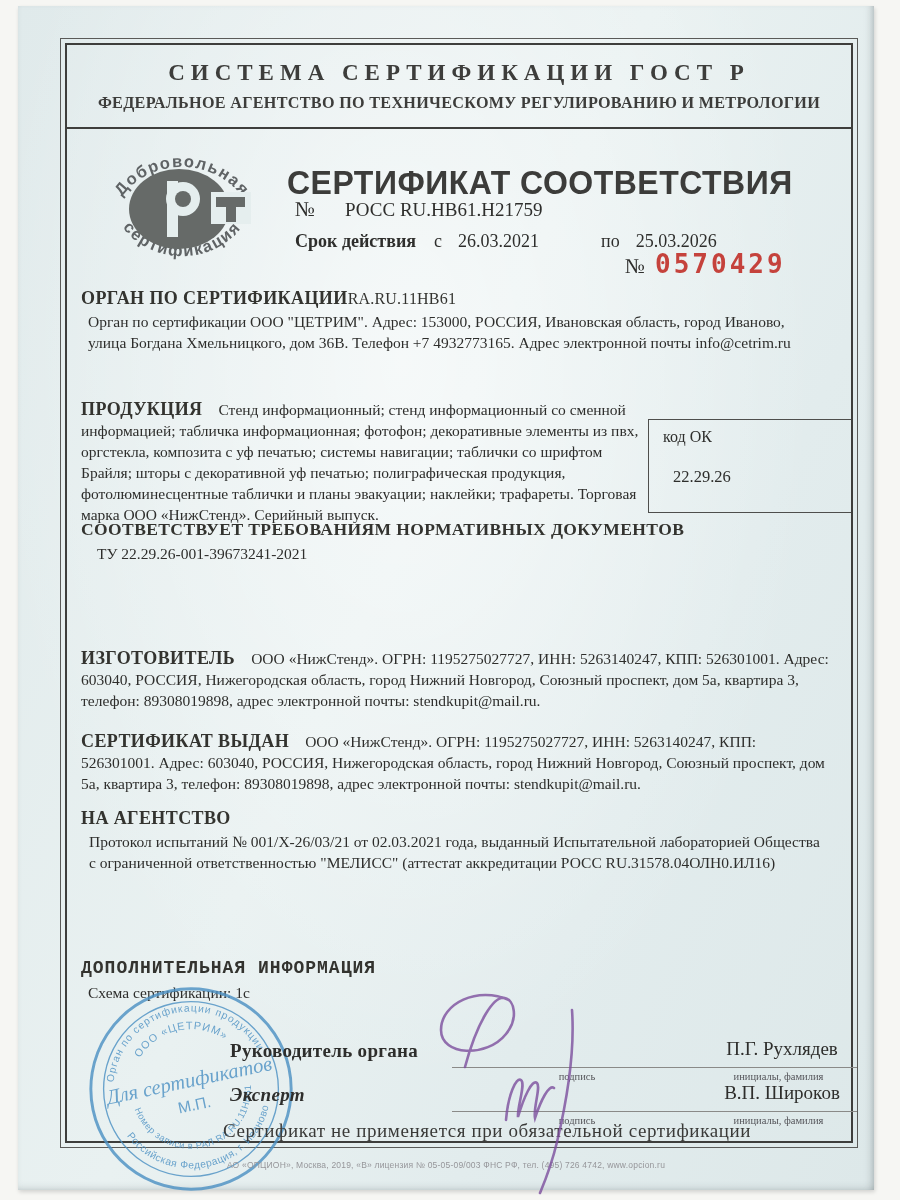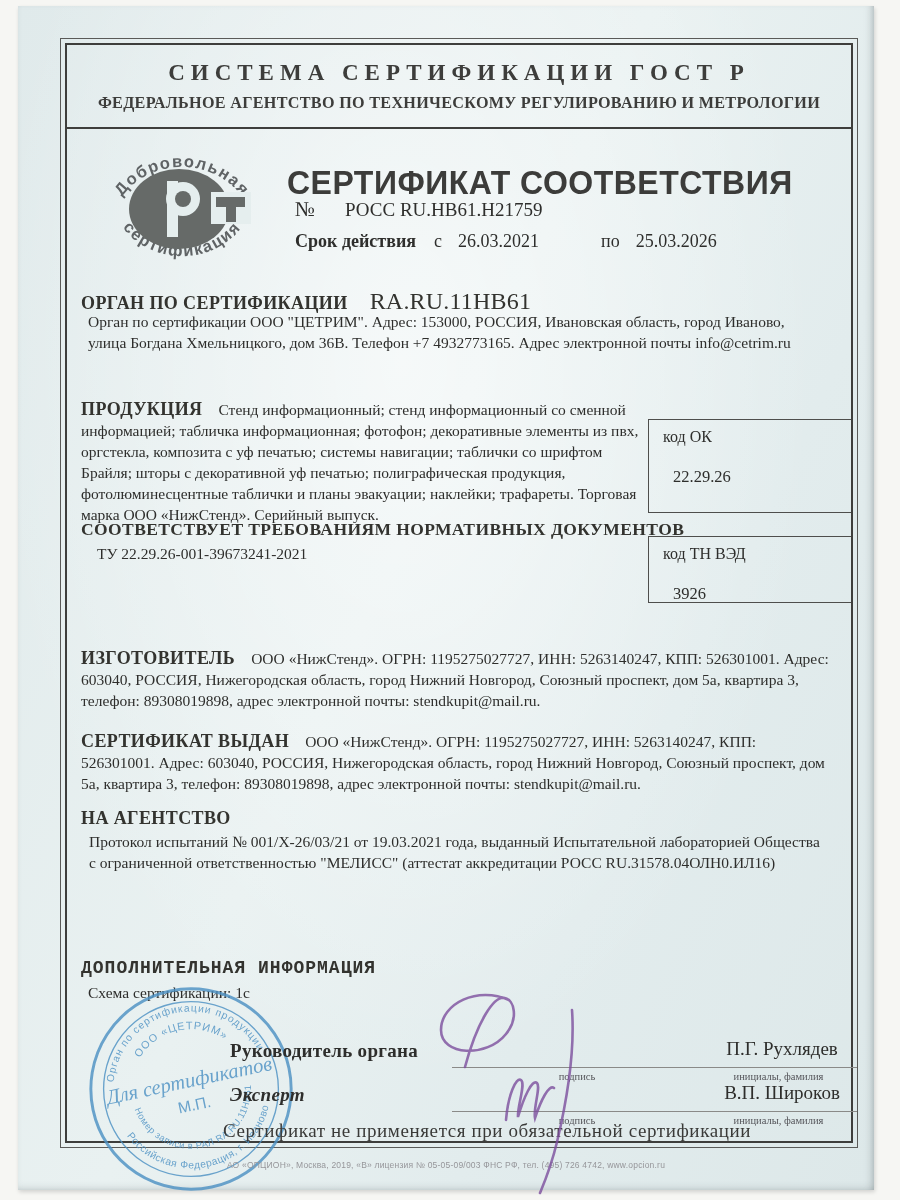--- a/index.html
+++ b/index.html
@@ -28,21 +28,21 @@
   .no-line .nosign{font-size:21px;margin-right:30px;}
   .validity{position:absolute;left:228px;top:186px;font-size:18px;white-space:nowrap;}
   .validity b{margin-right:18px;}
   .validity .vfrom{margin-right:62px;}
   .validity .vc{margin-right:16px;}
   .blank-no{position:absolute;left:558px;top:204px;white-space:nowrap;}
   .blank-no .nosign{font-size:21px;margin-right:10px;}
   .blank-no .digits{font-family:"DejaVu Sans Mono",monospace;font-weight:bold;font-size:26px;letter-spacing:3px;}
 
   .sec-head{position:absolute;font-weight:bold;font-size:18px;color:#33332f;letter-spacing:.4px;white-space:nowrap;}
-  .sec-head .after-code{font-weight:normal;font-size:24px;margin-left:22px;letter-spacing:.2px;text-align:center;}
+  .sec-head .after-code{font-weight:normal;font-size:16px;letter-spacing:.2px;text-align:center;}
   .para{position:absolute;margin:0;font-size:15.5px;line-height:21px;color:#2e2e2c;text-align:left;}
   .para .lbl{font-weight:bold;font-size:18px;letter-spacing:.4px;margin-right:16px;color:#33332f;}
 
   .code-box{position:absolute;left:581px;width:203px;border:1.5px solid #4e4e4c;border-right:none;
             padding:8px 10px 6px 14px;box-sizing:border-box;font-size:16px;}
   .code-box .cval{margin:21px 0 0 10px;font-size:16.5px;}
 
   .stamp{position:absolute;left:16px;top:936px;opacity:.82;transform:rotate(-12deg);}
 
   .sig-role{position:absolute;left:163px;font-weight:bold;font-size:19px;letter-spacing:.3px;white-space:nowrap;text-align:center;}
@@ -96,47 +96,46 @@
         <h1 class="title">СЕРТИФИКАТ СООТВЕТСТВИЯ</h1>
 
         <div class="no-line">
           <span class="nosign">№</span><span>РОСС RU.НВ61.Н21759</span>
         </div>
 
         <div class="validity">
           <b>Срок действия</b><span class="vc">с</span><span class="vfrom">26.03.2021</span><span class="vc">по</span><span>25.03.2026</span>
         </div>
 
+        <div class="blank-no">
+          <span class="nosign">№</span><span class="digits" style="color:#c5423c">0570429</span>
+        </div>
 
         <div class="sec-head" style="left:14px;top:243px;">
           <span>ОРГАН ПО СЕРТИФИКАЦИИ</span><span class="after-code">RA.RU.11НВ61</span>
         </div>
         <p class="para" style="left:21px;top:266px;width:706px;">Орган по сертификации ООО "ЦЕТРИМ". Адрес: 153000, РОССИЯ, Ивановская область, город Иваново, улица Богдана Хмельницкого, дом 36В. Телефон +7 4932773165. Адрес электронной почты info@cetrim.ru</p>
 
         <p class="para" style="left:14px;top:354px;width:565px;"><b class="lbl">ПРОДУКЦИЯ</b><span>Стенд информационный; стенд информационный со сменной информацией; табличка информационная; фотофон; декоративные элементы из пвх, оргстекла, композита с уф печатью; системы навигации; таблички со шрифтом Брайля; шторы с декоративной уф печатью; полиграфическая продукция, фотолюминесцентные таблички и планы эвакуации; наклейки; трафареты. Торговая марка ООО «НижСтенд». Серийный выпуск.</span></p>
 
         <div class="code-box" style="top:374px;height:94px;">
           <div>код ОК</div>
           <div class="cval">22.29.26</div>
         </div>
 
         <div class="sec-head" style="left:14px;top:474px;font-size:17.5px;">СООТВЕТСТВУЕТ ТРЕБОВАНИЯМ НОРМАТИВНЫХ ДОКУМЕНТОВ</div>
         <p class="para" style="left:30px;top:498px;width:500px;">ТУ 22.29.26-001-39673241-2021</p>
 
-        <div class="code-box" style="top:491px;height:67px;">
-          <div>код ТН ВЭД</div>
-          <div class="cval">3926</div>
-        </div>
 
         <p class="para" style="left:14px;top:603px;width:752px;"><b class="lbl">ИЗГОТОВИТЕЛЬ</b><span>ООО «НижСтенд». ОГРН: 1195275027727, ИНН: 5263140247, КПП: 526301001. Адрес: 603040, РОССИЯ, Нижегородская область, город Нижний Новгород, Союзный проспект, дом 5а, квартира 3, телефон: 89308019898, адрес электронной почты: stendkupit@mail.ru.</span></p>
 
         <p class="para" style="left:14px;top:686px;width:752px;"><b class="lbl">СЕРТИФИКАТ ВЫДАН</b><span>ООО «НижСтенд». ОГРН: 1195275027727, ИНН: 5263140247, КПП: 526301001. Адрес: 603040, РОССИЯ, Нижегородская область, город Нижний Новгород, Союзный проспект, дом 5а, квартира 3, телефон: 89308019898, адрес электронной почты: stendkupit@mail.ru.</span></p>
 
         <div class="sec-head" style="left:14px;top:763px;">НА АГЕНТСТВО</div>
-        <p class="para" style="left:22px;top:786px;width:735px;">Протокол испытаний № 001/Х-26/03/21 от 19.03.2021 года, выданный Испытательной лабораторией Общества с ограниченной ответственностью "МЕЛИСС" (аттестат аккредитации РОСС RU.31578.04ОЛН0.ИЛ16)</p>
+        <p class="para" style="left:22px;top:786px;width:735px;">Протокол испытаний № 001/Х-26/03/21 от 02.03.2021 года, выданный Испытательной лабораторией Общества с ограниченной ответственностью "МЕЛИСС" (аттестат аккредитации РОСС RU.31578.04ОЛН0.ИЛ16)</p>
 
         <div class="sec-head" style="left:14px;top:913px;letter-spacing:1px;font-family:Liberation Mono, monospace;">ДОПОЛНИТЕЛЬНАЯ ИНФОРМАЦИЯ</div>
         <p class="para" style="left:21px;top:937px;width:500px;">Схема сертификации: 1с</p>
 
         <svg class="stamp" width="216" height="216" viewBox="0 0 220 220">
           <defs>
             <path id="stArcTop" d="M 31,110 A 79,79 0 0 1 189,110"></path>
             <path id="stArcTop2" d="M 49,110 A 61,61 0 0 1 171,110"></path>
             <path id="stArcBot" d="M 29,110 A 81,81 0 0 0 191,110"></path>
             <path id="stArcBot2" d="M 49,110 A 61,61 0 0 0 171,110"></path>

